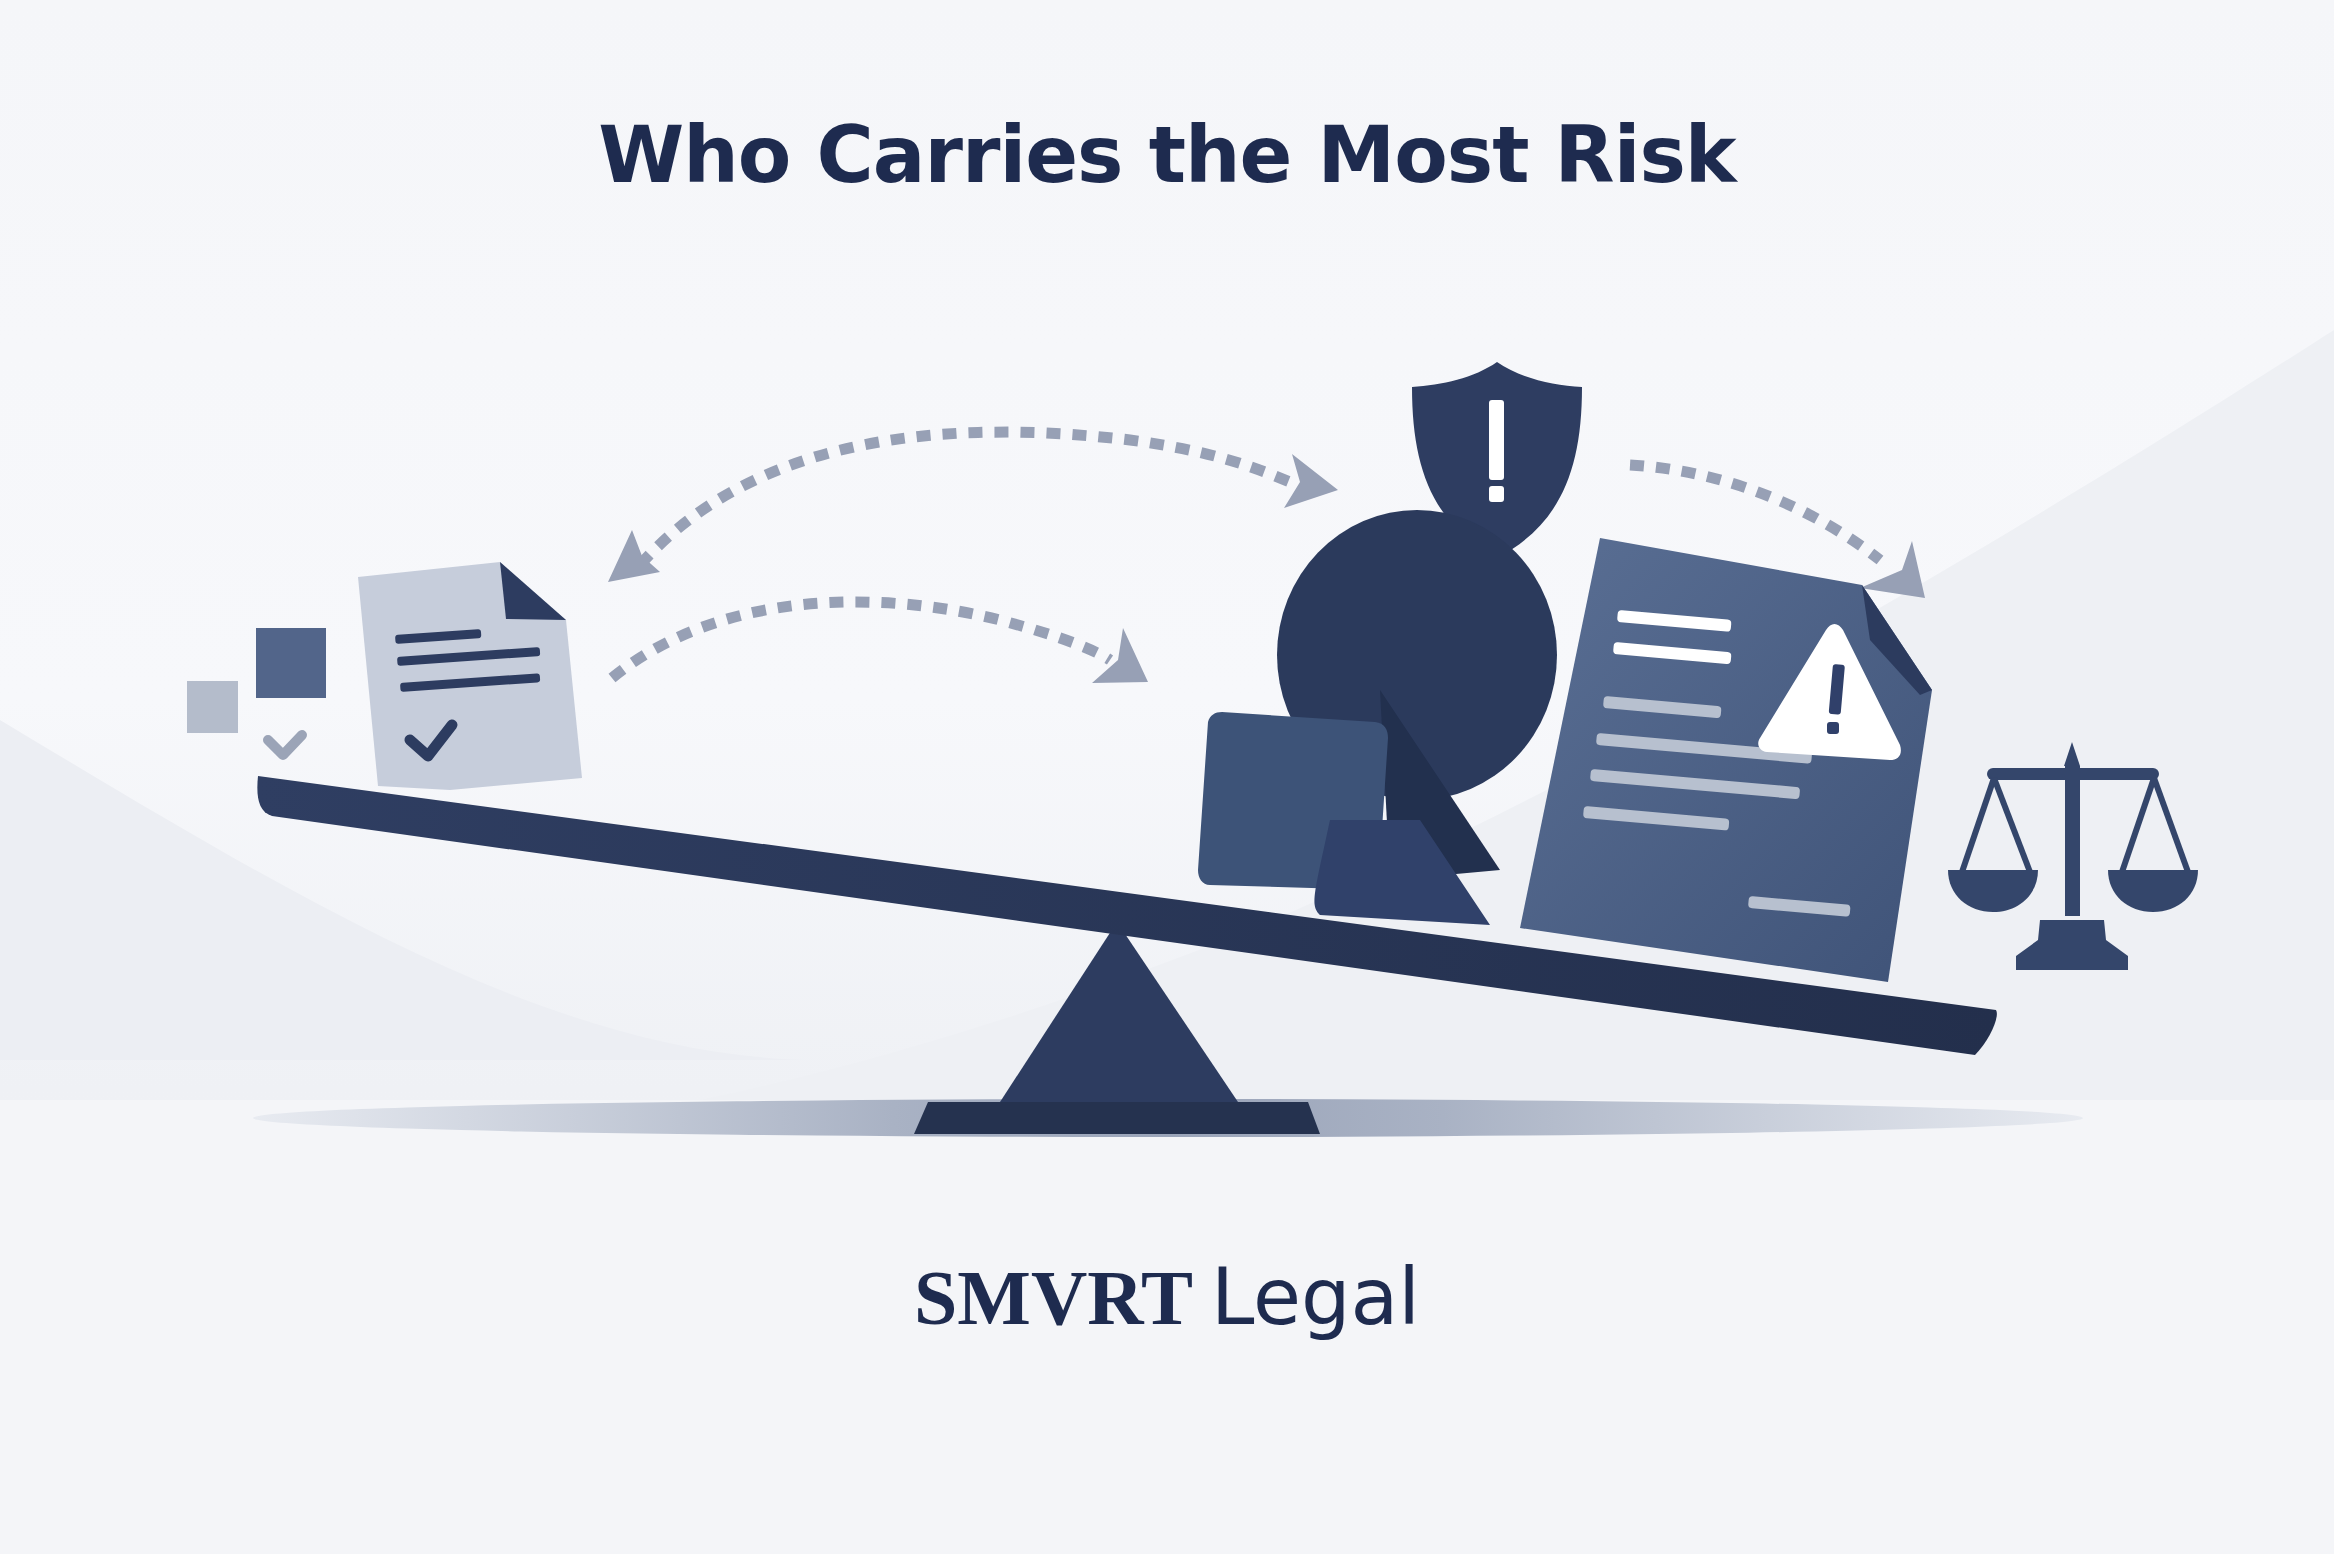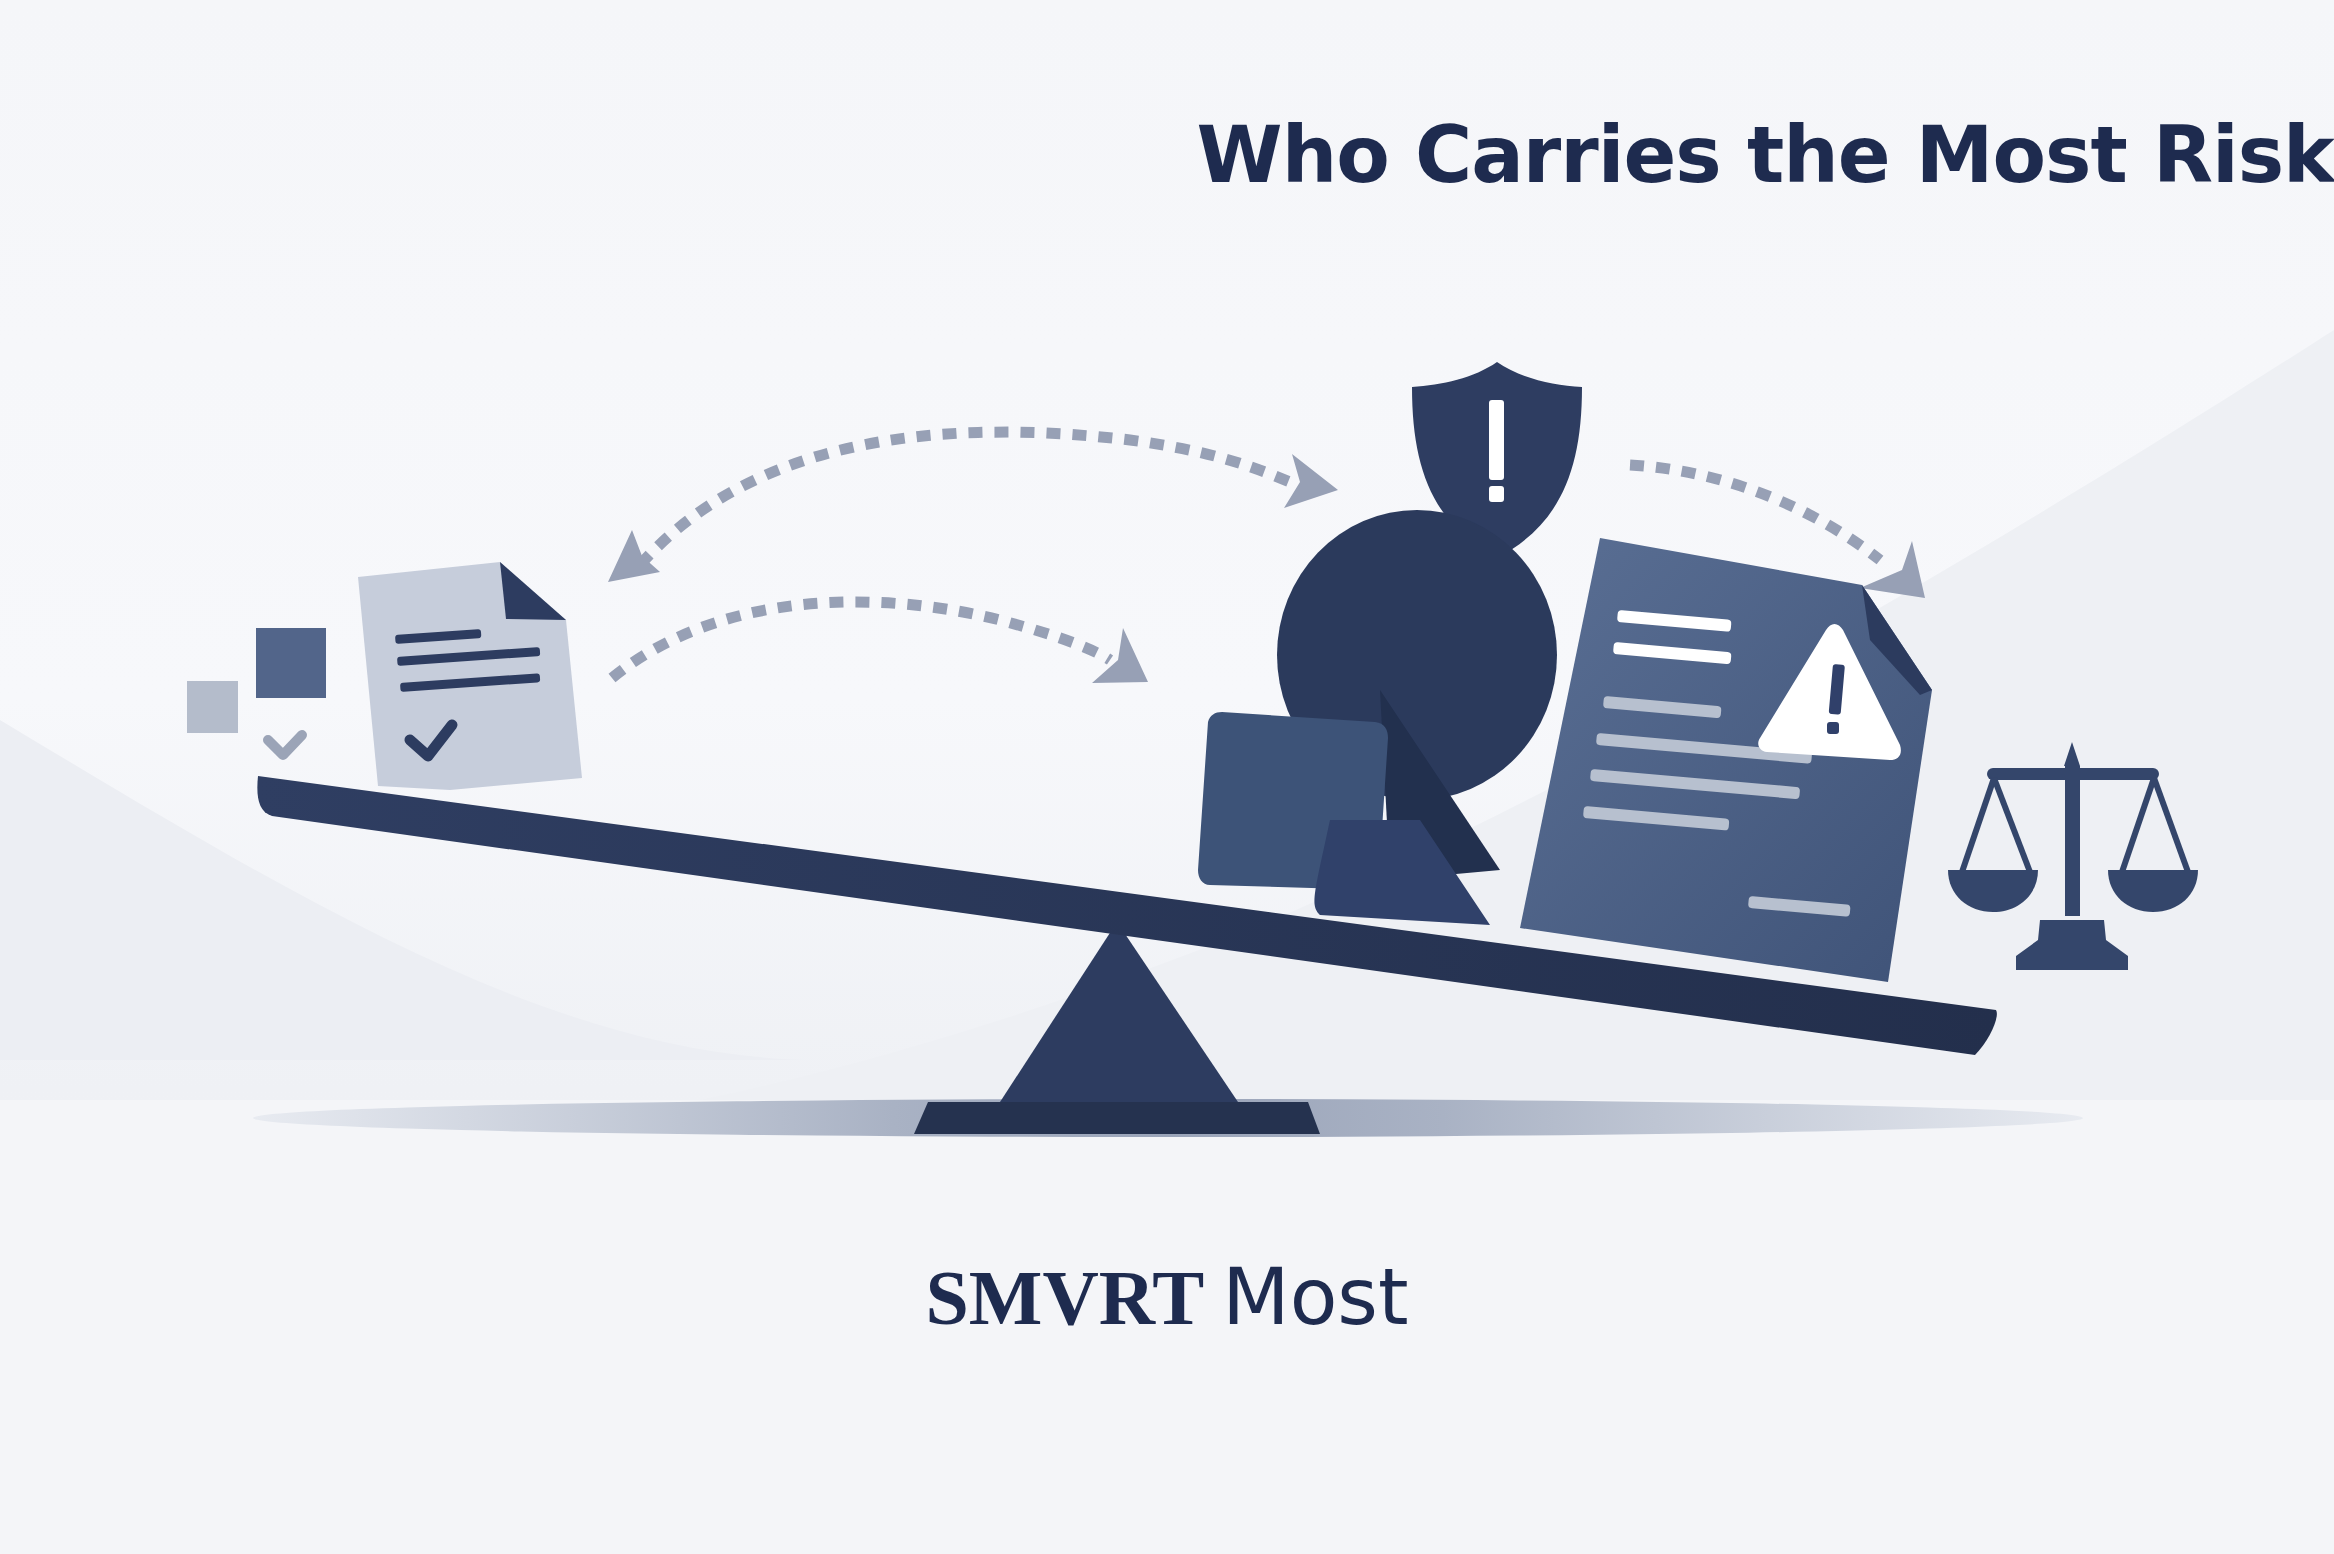--- a/index.html
+++ b/index.html
@@ -3,21 +3,21 @@
 <meta charset="utf-8">
 <style>
   html, body { margin:0; padding:0; }
   body {
     width:2334px; height:1554px; overflow:hidden; position:relative;
     background: linear-gradient(180deg, #f5f6f9 0%, #f7f8fb 45%, #eff1f5 70%, #f4f5f8 100%);
     font-family: "Liberation Sans", sans-serif;
   }
   .bg-layer { position:absolute; inset:0; }
   .title {
-    position:absolute; left:0; right:0; top:100px; text-align:right;
+    position:absolute; left:0; right:0; top:100px; text-align:center;
     font-family: "DejaVu Sans", sans-serif; font-weight:bold;
     font-size:78px; line-height:110px; color:#1e2b4f; letter-spacing:-1px;
   }
   .title .line { display:block; }
   .brand {
     position:absolute; left:0; right:0; top:1252px; text-align:center;
     font-size:78px; color:#1e2b4f; letter-spacing:0px;
   }
   .brand .strong { font-family:Liberation Serif, serif; font-weight:bold; }
   .brand .light { font-family:"DejaVu Sans", sans-serif; font-weight:normal; margin-left:18px; }
@@ -137,14 +137,14 @@
       <line x1="1994" y1="778" x2="2030" y2="872"></line>
       <line x1="2154" y1="778" x2="2122" y2="872"></line>
       <line x1="2154" y1="778" x2="2188" y2="872"></line>
     </g>
     <path d="M1948,870 L2038,870 C2038,895 2018,912 1993,912 C1968,912 1948,895 1948,870 Z"></path>
     <path d="M2108,870 L2198,870 C2198,895 2178,912 2153,912 C2128,912 2108,895 2108,870 Z"></path>
   </g>
 </svg>
 
 <div class="brand">
-  <span class="strong">SMVRT</span><span class="light">Most</span>
+  <span class="strong">SMVRT</span><span class="light">Legal</span>
 </div>
 
 </body></html>

